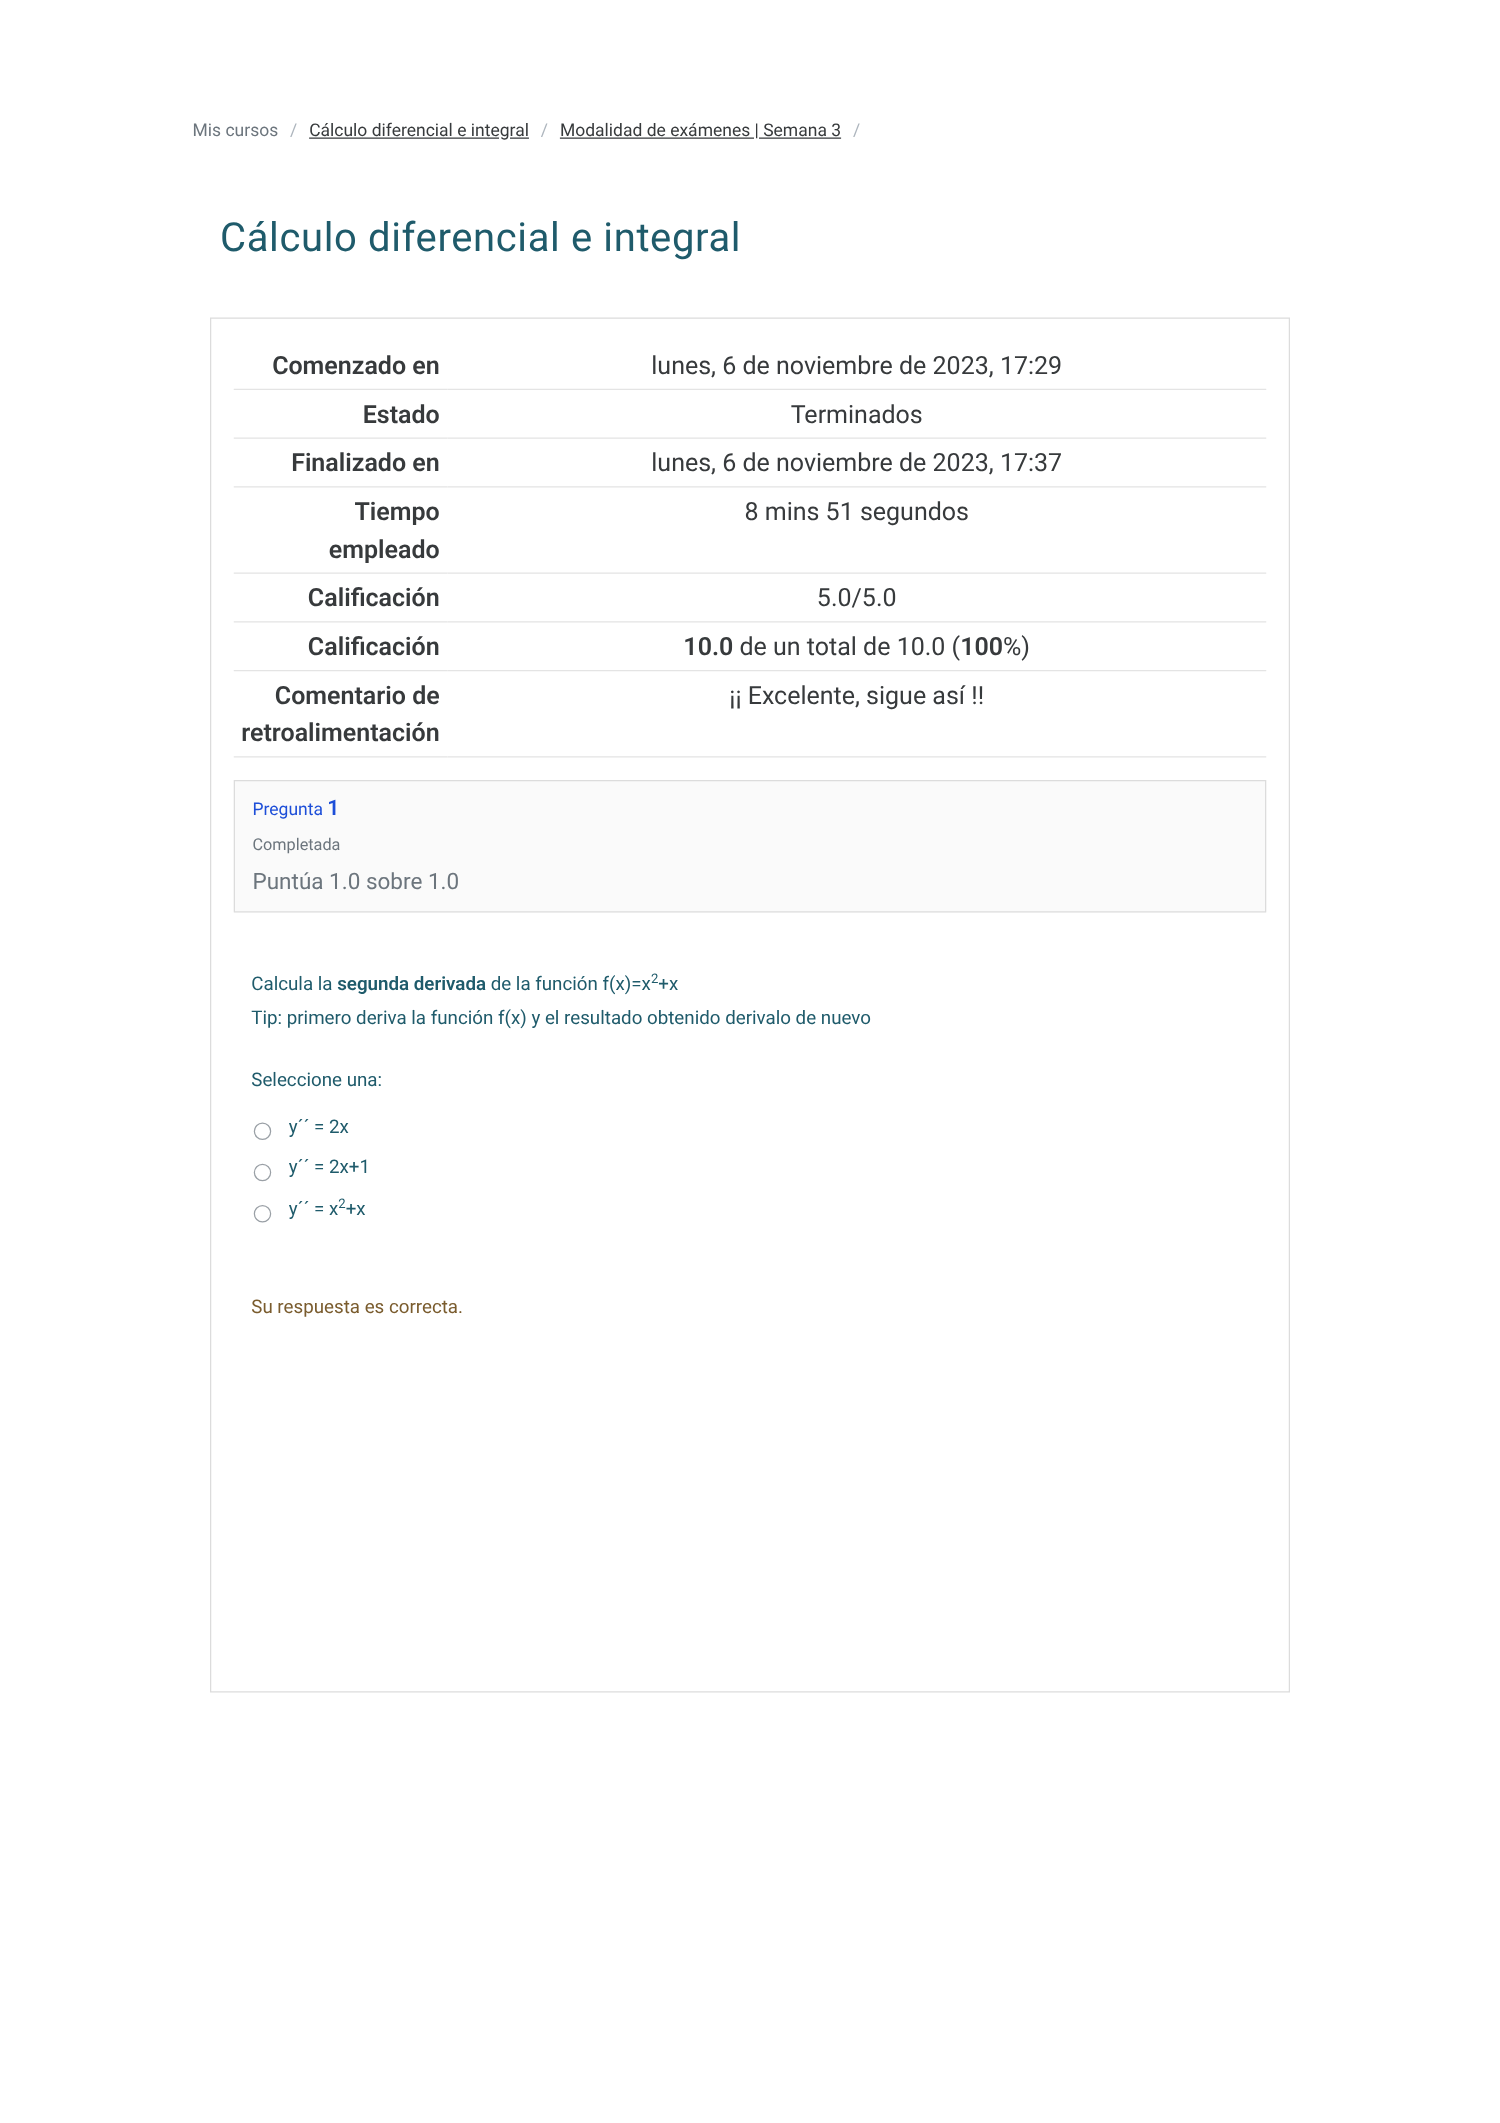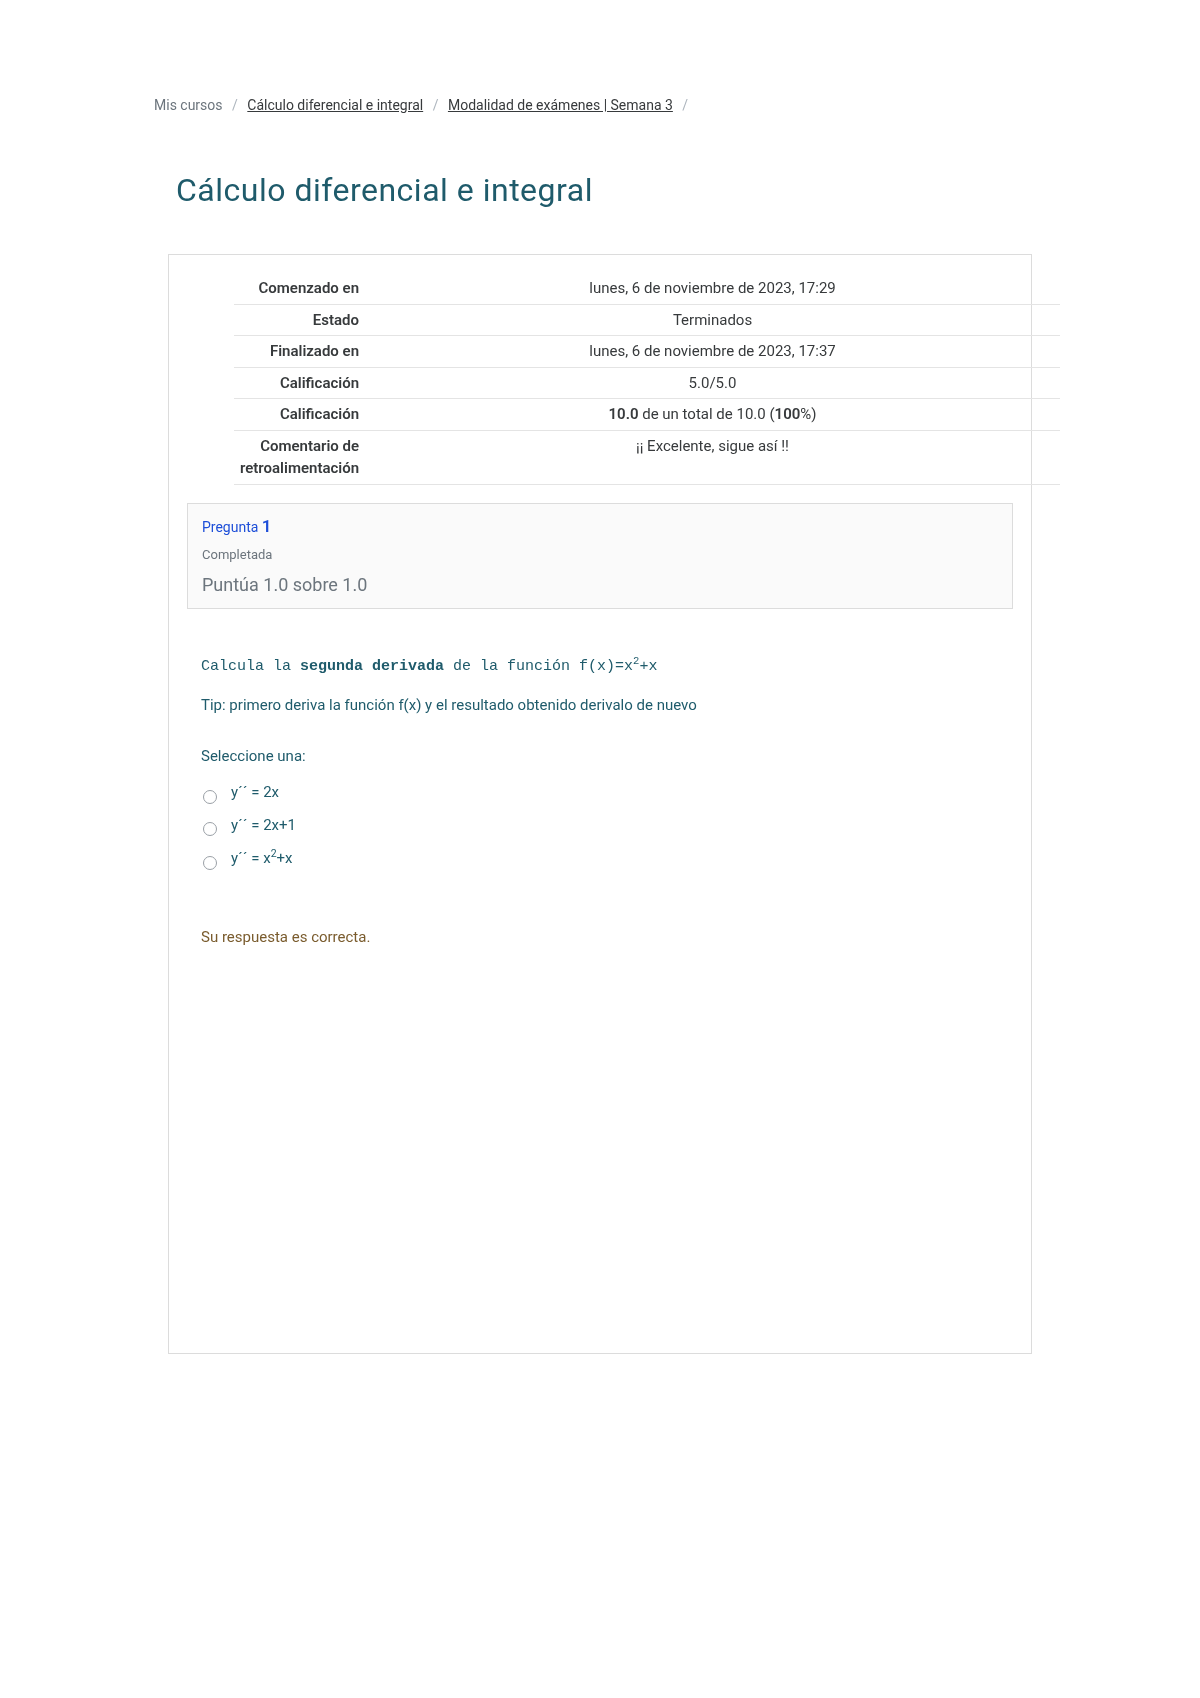--- a/index.html
+++ b/index.html
@@ -43,22 +43,21 @@
   .quiz-box {
     margin: 10px 62px 0 62px;
     border: 1px solid #dcdcdc;
     background: #fff;
     padding: 18px 18px 60px 18px;
     min-height: 1100px;
   }
   .summary-table {
     width: 100%;
     border-collapse: collapse;
-    font-size: 15px;
-    margin-left: 47px;
+    font-size: 20px;
   }
   .summary-table tr {
     border-bottom: 1px solid #e4e4e4;
   }
   .summary-table td {
     padding: 4px 6px;
     vertical-align: top;
   }
   .summary-table td.label {
     width: 130px;
@@ -97,22 +96,21 @@
     color: #6c757d;
     margin-top: 6px;
   }
   .question-content {
     margin-top: 45px;
     padding: 0 14px 0 14px;
     color: #1f5b6b;
     font-size: 15px;
   }
   .question-content .prompt {
-    margin-bottom: 16px;
-    font-family: Liberation Mono, monospace;
+    margin-bottom: 4px;
   }
   .question-content .prompt .bold { font-weight: 600; }
   .question-content sup { font-size: 0.7em; }
   .question-content .tip {
     margin-bottom: 28px;
     color: #1f5b6b;
   }
   .question-content .select-one {
     margin-bottom: 14px;
     color: #1f5b6b;
@@ -181,20 +179,24 @@
           <td class="label">Comenzado en</td>
           <td class="value">lunes, 6 de noviembre de 2023, 17:29</td>
         </tr>
         <tr>
           <td class="label">Estado</td>
           <td class="value">Terminados</td>
         </tr>
         <tr>
           <td class="label">Finalizado en</td>
           <td class="value">lunes, 6 de noviembre de 2023, 17:37</td>
+        </tr>
+        <tr>
+          <td class="label">Tiempo empleado</td>
+          <td class="value">8 mins 51 segundos</td>
         </tr>
         <tr>
           <td class="label">Calificación</td>
           <td class="value">5.0/5.0</td>
         </tr>
         <tr>
           <td class="label">Calificación</td>
           <td class="value">
             <span class="bold-inline">10.0</span><span> de un total de 10.0 (</span><span class="bold-inline">100</span><span>%)</span>
           </td>

